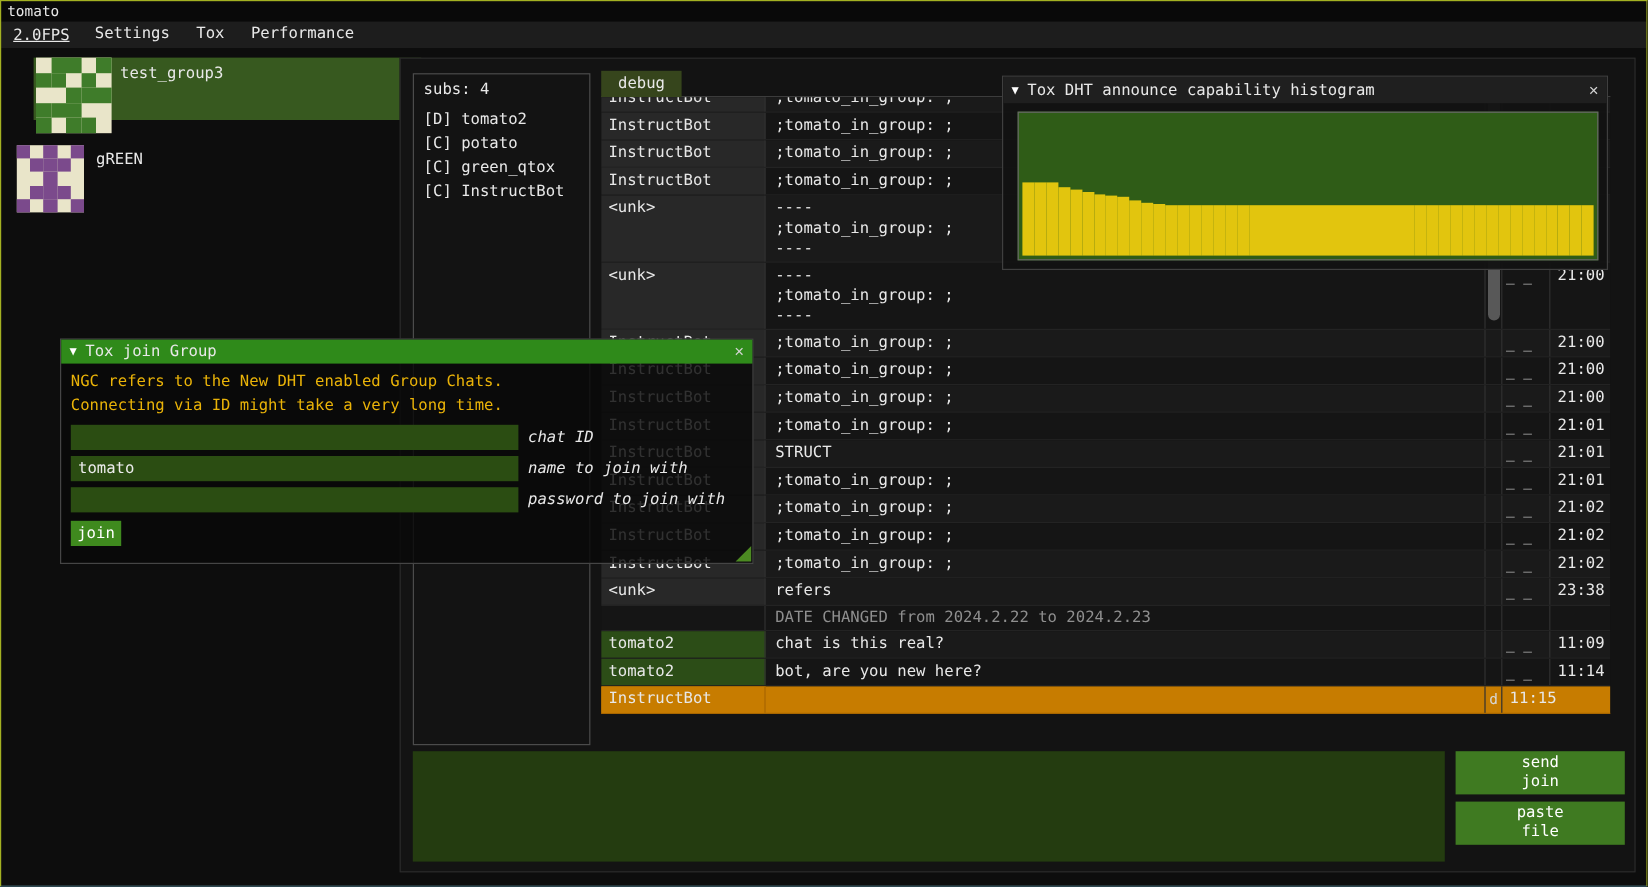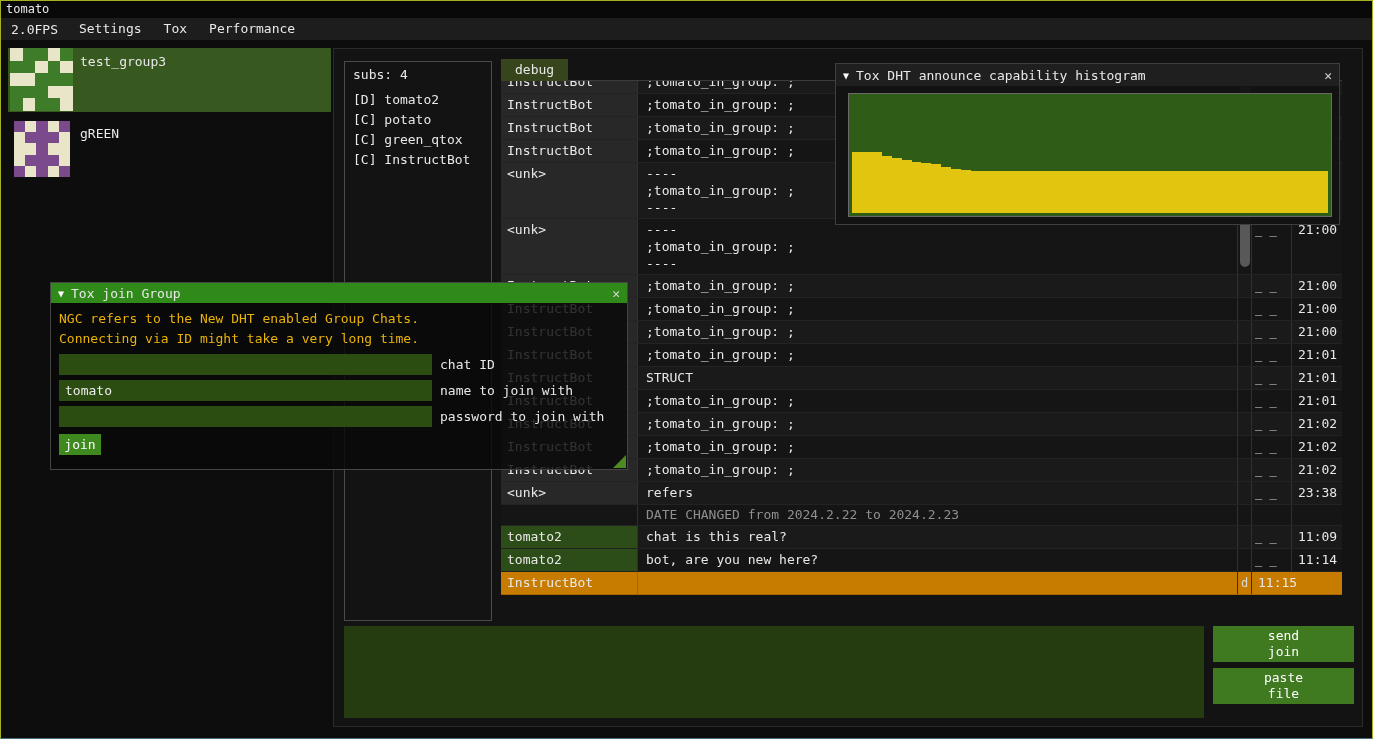--- a/index.html
+++ b/index.html
@@ -6,26 +6,26 @@
   html,body { width:1373px; height:739px; }
   body {
     position:relative; overflow:hidden;
     background:#0d0d0d; color:#e8e8e8;
     font-family:"DejaVu Sans Mono", monospace; font-size:13px;
   }
   .frame { position:absolute; inset:0; border:1px solid #a3b122; border-bottom-color:#46707e; pointer-events:none; z-index:50; }
   
   .titlebar { position:absolute; left:1px; top:1px; right:1px; height:17px; background:#090909; line-height:17px; padding-left:5px; font-size:12px; }
   .menubar { position:absolute; left:1px; top:18px; right:1px; height:22px; background:#1d1d1d; display:flex; align-items:center; padding-left:8px; }
-  .menubar .fps { padding:0 10px 0 2px; }
+  .menubar .fps { padding:0 10px 0 2px;text-decoration:underline; }
   .menu-item { padding:0 11px; height:22px; line-height:22px; cursor:default; }
   
   .group-row { position:absolute; left:8px; width:323px; }
   .group-row.sel { background:#37591f; }
-  .g0 { top:48px; height:64px; }
+  .g0 { top:48px; height:52px;margin-left:20px; }
   .g1 { top:120px; height:58px; }
   .avatar { position:absolute; display:grid; grid-template-columns:repeat(5,1fr); grid-template-rows:repeat(5,1fr); }
   .g0 .avatar { left:2px; top:0; width:63px; height:63px; }
   .g1 .avatar { left:6px; top:1px; width:56px; height:56px; }
   .group-label { position:absolute; left:72px; top:6px; }
   
   .main { position:absolute; left:333px; top:48px; width:1030px; height:679px; background:#131313; border:1px solid #2b2b2b; }
   .subs { position:absolute; left:10px; top:12px; width:148px; height:560px; border:1px solid #4b4b4b; padding:5px 8px; }
   .subs-title { margin-bottom:8px; }
   .subs-member { line-height:20px; }
@@ -57,21 +57,21 @@
   .win { position:absolute; border:1px solid #454545; }
   .win-head { height:20px; display:flex; align-items:center; gap:7px; padding:0 7px; }
   .win-title { flex:1; white-space:nowrap; overflow:hidden; }
   .collapse { font-size:10px; color:#fff; cursor:pointer; }
   .close-x { color:#d5d5d5; cursor:pointer; font-size:13px; }
   .win-join { left:50px; top:282px; width:578px; height:188px; background:rgba(8,8,8,0.82); z-index:10; }
   .win-join .win-head { background:#2f8a1a; }
   .join-info { color:#eab308; padding:6px 8px 0; line-height:20px; white-space:nowrap; }
   .fieldrow { display:flex; align-items:center; margin:5px 0 0 8px; }
   .fieldrow input { width:373px; height:21px; background:#2b4d12; border:none; color:#ececec; font:inherit; padding:0 6px; outline:none; }
-  .fieldrow label { margin-left:8px; white-space:nowrap; }
+  .fieldrow label { margin-left:8px; white-space:nowrap;font-style:italic; }
   .join-btn { margin:7px 0 0 8px; width:42px; height:21px; background:#3f8a1e; border:none; color:#fff; font:inherit; cursor:pointer; }
   .grip { position:absolute; right:1px; bottom:1px; width:0; height:0; border-bottom:13px solid #4c8a22; border-left:13px solid transparent; cursor:nwse-resize; }
   .win-hist { left:835px; top:63px; width:505px; height:162px; background:rgba(19,19,19,0.97); border-color:#3f3f3f; z-index:9; }
   .win-hist .win-head { height:22px; background:#1f1f1f; }
   .plot { position:absolute; left:12px; top:29px; width:484px; height:124px; background:#2f5c17; border:1px solid #686868; display:flex; align-items:flex-end; padding:3px; }
   .bar { flex:1 1 0; background:#e2c50e; }
 </style>
 </head>
 <body>
 

